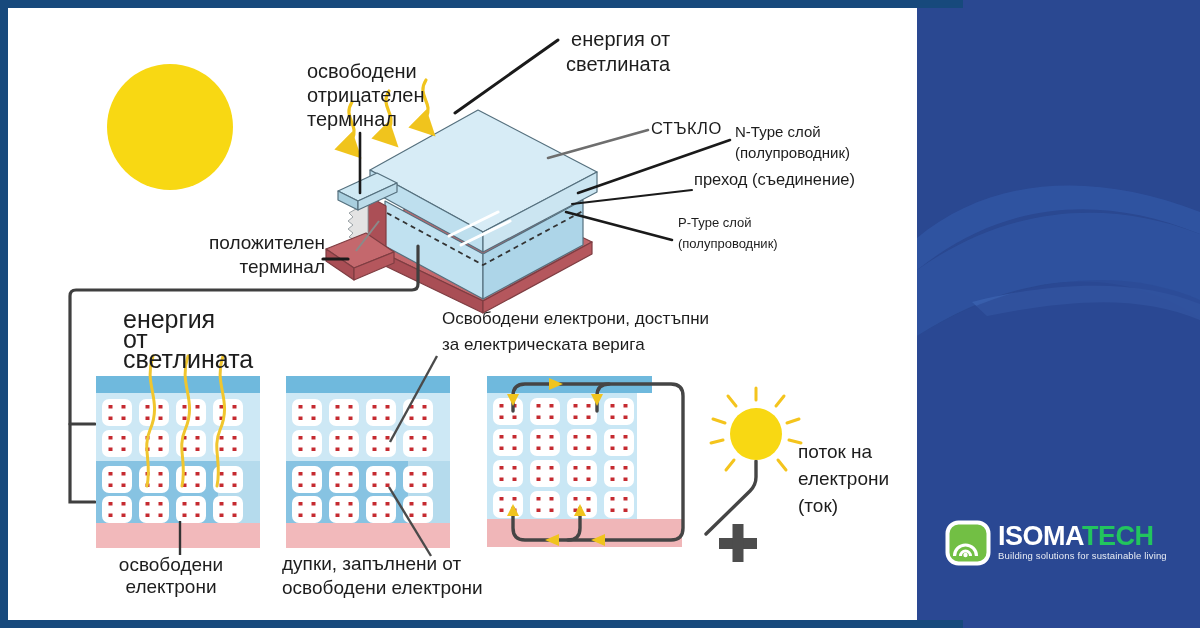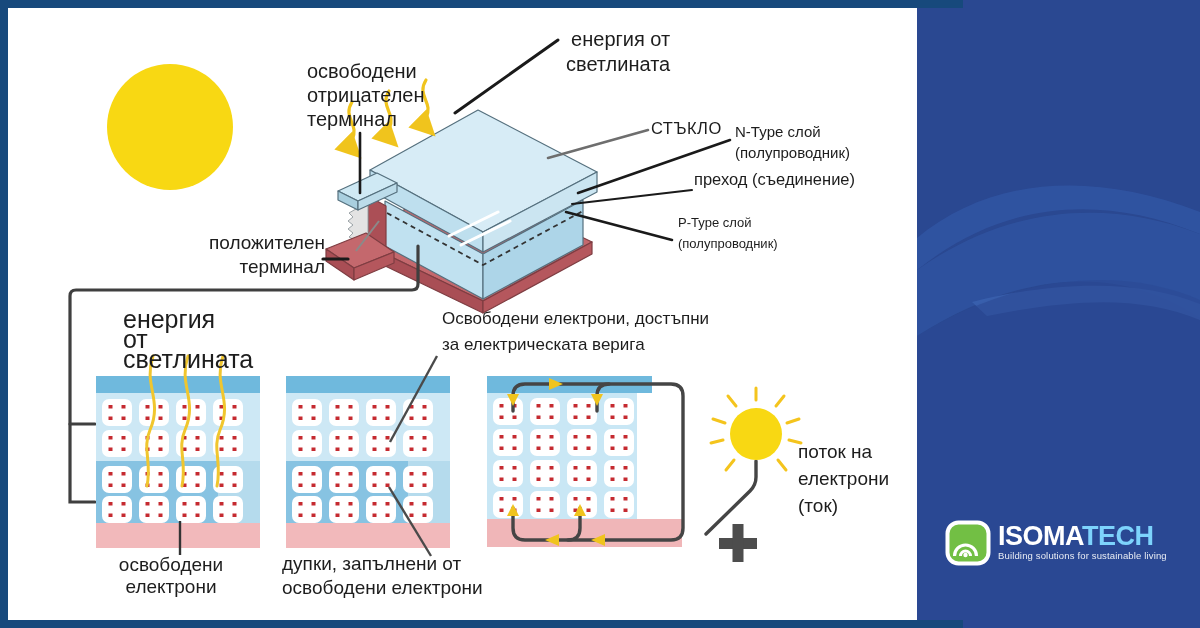--- a/index.html
+++ b/index.html
@@ -25,21 +25,21 @@
   .lbl-positive-terminal{left:190px;top:231px;width:135px;text-align:right;font-size:19px;line-height:24px;}
   .lbl-grid-energy{left:123px;top:309px;width:160px;text-align:left;font-size:25px;line-height:20px;}
   .lbl-freed-available{left:442px;top:306px;font-size:17px;line-height:26px;}
   .lbl-freed{left:101px;top:554px;width:140px;text-align:center;font-size:19px;line-height:22px;}
   .lbl-holes{left:282px;top:552px;font-size:19px;line-height:24px;}
   .lbl-flow{left:798px;top:438px;font-size:19px;line-height:27px;}
   .logo{position:absolute;left:28px;top:520px;display:flex;align-items:flex-start;gap:7px;z-index:2;}
   .logo-text{display:flex;flex-direction:column;padding-top:3px;}
   .logo-name{font-size:27px;font-weight:700;letter-spacing:-.5px;line-height:26px;}
   .logo-name .p1{color:#ffffff;}
-  .logo-name .p2{color:#7dd3fc;}
+  .logo-name .p2{color:#22c55e;}
   .logo-tagline{font-size:9.5px;color:#e9edf4;letter-spacing:.15px;margin-top:1px;}
 </style>
 </head>
 <body>
 
 <div class="panel">
   <svg width="283" height="628" viewBox="0 0 283 628">
     <path d="M0 238 C 70 180 170 168 283 212 L 283 234 C 175 190 80 206 0 270 Z" fill="#3257a6" opacity="0.75"></path>
     <path d="M0 270 C 90 206 190 198 283 234 L 283 318 C 200 262 100 272 0 336 Z" fill="#2f54a0" opacity="0.85"></path>
     <path d="M55 302 C 150 278 230 282 283 304 L 283 320 C 225 296 160 298 70 316 Z" fill="#3a60ae" opacity="0.9"></path>

